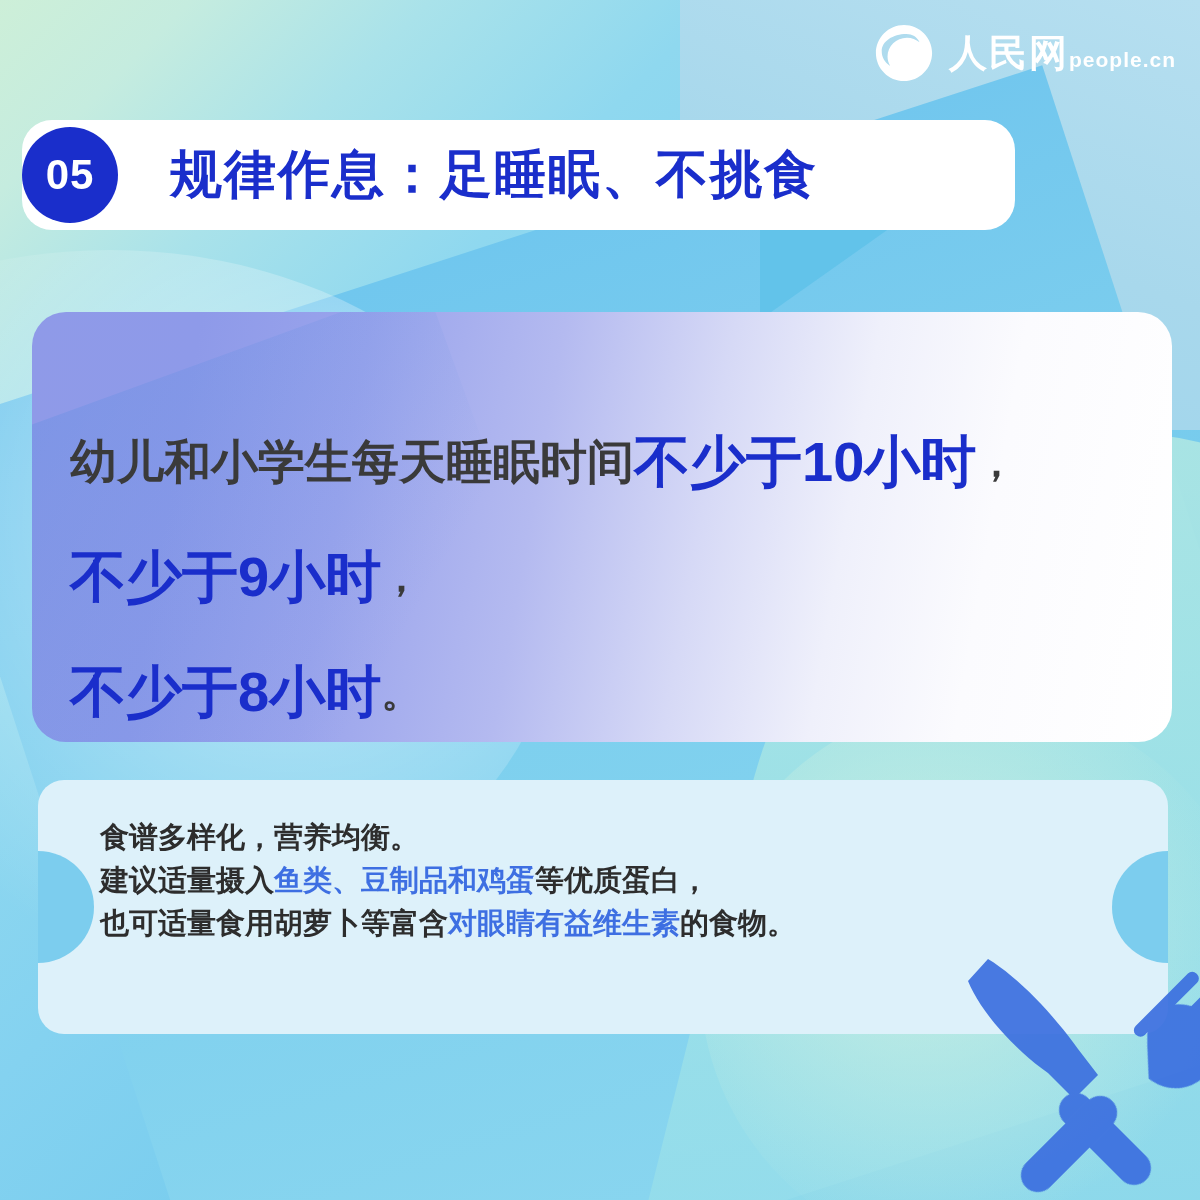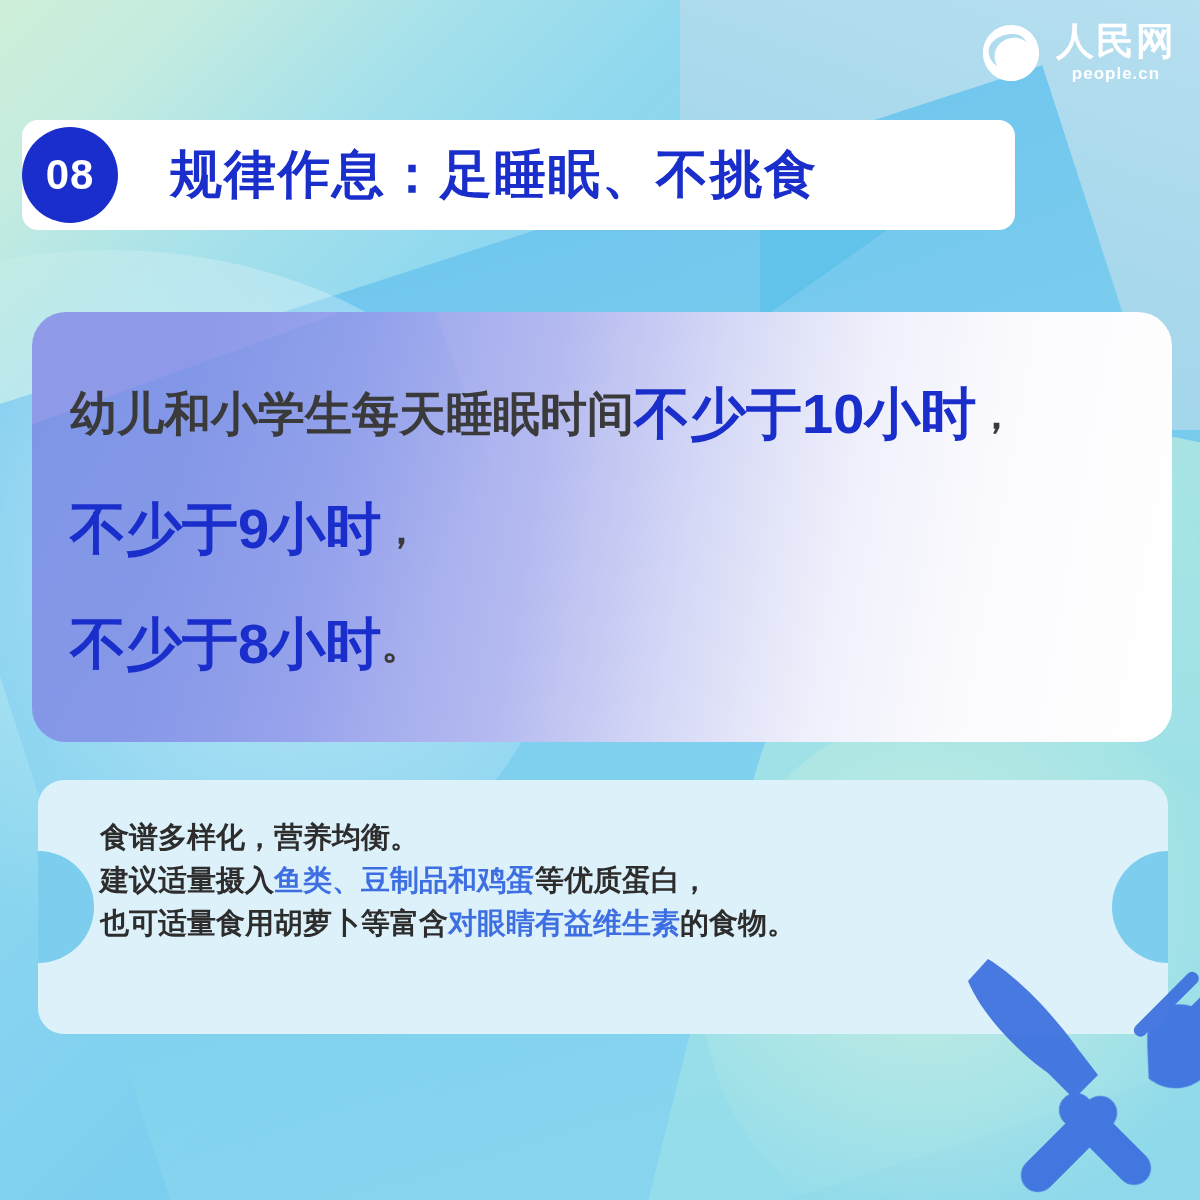--- a/index.html
+++ b/index.html
@@ -48,21 +48,21 @@
   .bg-wedge {
     position:absolute; left:760px; top:228px; width:0; height:0;
     border-left:0 solid transparent;
     border-top:92px solid #62c3ea;
     border-right:130px solid transparent;
   }
 
   
   #header-bar {
     position:absolute; left:22px; top:120px; width:993px; height:110px;
-    background:#ffffff; border-radius:16px; z-index:3;
+    background:#ffffff; border-radius:30px; z-index:3;
     display:flex; align-items:center;
   }
   #step-badge {
     position:absolute; left:22px; top:127px;
     width:96px; height:96px; border-radius:50%;
     background:#1a2ecb; color:#fff; z-index:4;
     display:flex; align-items:center; justify-content:center;
     font-size:42px; font-weight:bold; letter-spacing:1px;
   }
   #header-title {
@@ -70,40 +70,40 @@
     font-size:52px; font-weight:bold; color:#1a2ecb;
     letter-spacing:2px; white-space:nowrap;
   }
 
   
   #logo {
     position:absolute; right:24px; top:22px; z-index:5;
     display:flex; align-items:center; gap:14px;
   }
   #logo-mark { width:62px; height:62px; }
-  #logo-text { display:flex; flex-direction:column; align-items:center; }
+  #logo-text { display:flex; flex-direction:row; align-items:flex-end; }
   #logo-cn { font-size:38px; font-weight:bold; color:#ffffff; line-height:1; letter-spacing:2px;
              font-family:"DejaVu Serif","Liberation Serif",serif; }
-  #logo-en { font-size:17px; color:#ffffff; letter-spacing:1px; margin-top:4px; font-weight:bold; }
+  #logo-en { font-size:21px; color:#ffffff; letter-spacing:1px; margin-top:4px; font-weight:bold; }
 
   
   #main-card {
     position:absolute; left:32px; top:312px; width:1140px; height:430px;
     border-radius:34px; z-index:3; overflow:hidden;
     background:linear-gradient(100deg,
       #8f9ae8 0%, #8e9ae9 14%, #9aa4ec 28%,
       #b4baf0 44%, #d6d9f6 58%, #eff0fb 70%,
       #fbfbfe 82%, #ffffff 100%);
   }
   #main-card .sheen {
     position:absolute; left:-120px; bottom:-150px; width:620px; height:520px;
     background:linear-gradient(140deg, rgba(90,140,225,.40), rgba(90,140,225,0) 70%);
     transform:rotate(-20deg);
   }
-  .stmt-list { position:relative; padding:44px 9px 0 38px; }
+  .stmt-list { position:relative; padding:44px 9px 0 38px;margin-top:48px; }
   .stmt {
     white-space:nowrap; line-height:1.0;
     height:115px; display:flex; align-items:center;
   }
   .stmt .plain {
     font-size:47px; font-weight:bold; color:#3a3a3a;
     letter-spacing:0px;
   }
   .stmt .hl {
     font-size:56px; font-weight:bold; color:#1a2ecb;
@@ -158,21 +158,21 @@
   </span>
   <span id="logo-text">
     <span id="logo-cn">人民网</span>
     <span id="logo-en">people.cn</span>
   </span>
 </div>
 
 <div id="header-bar">
   <span id="header-title">规律作息：足睡眠、不挑食</span>
 </div>
-<div id="step-badge">08</div>
+<div id="step-badge">05</div>
 
 <div id="main-card">
   <div class="sheen"></div>
   <div class="stmt-list">
 
     <div class="stmt">
       <span class="plain">幼儿和小学生每天睡眠时间</span>
       <span class="hl">不少于10小时</span>
       <span class="punc">，</span>
     </div>

